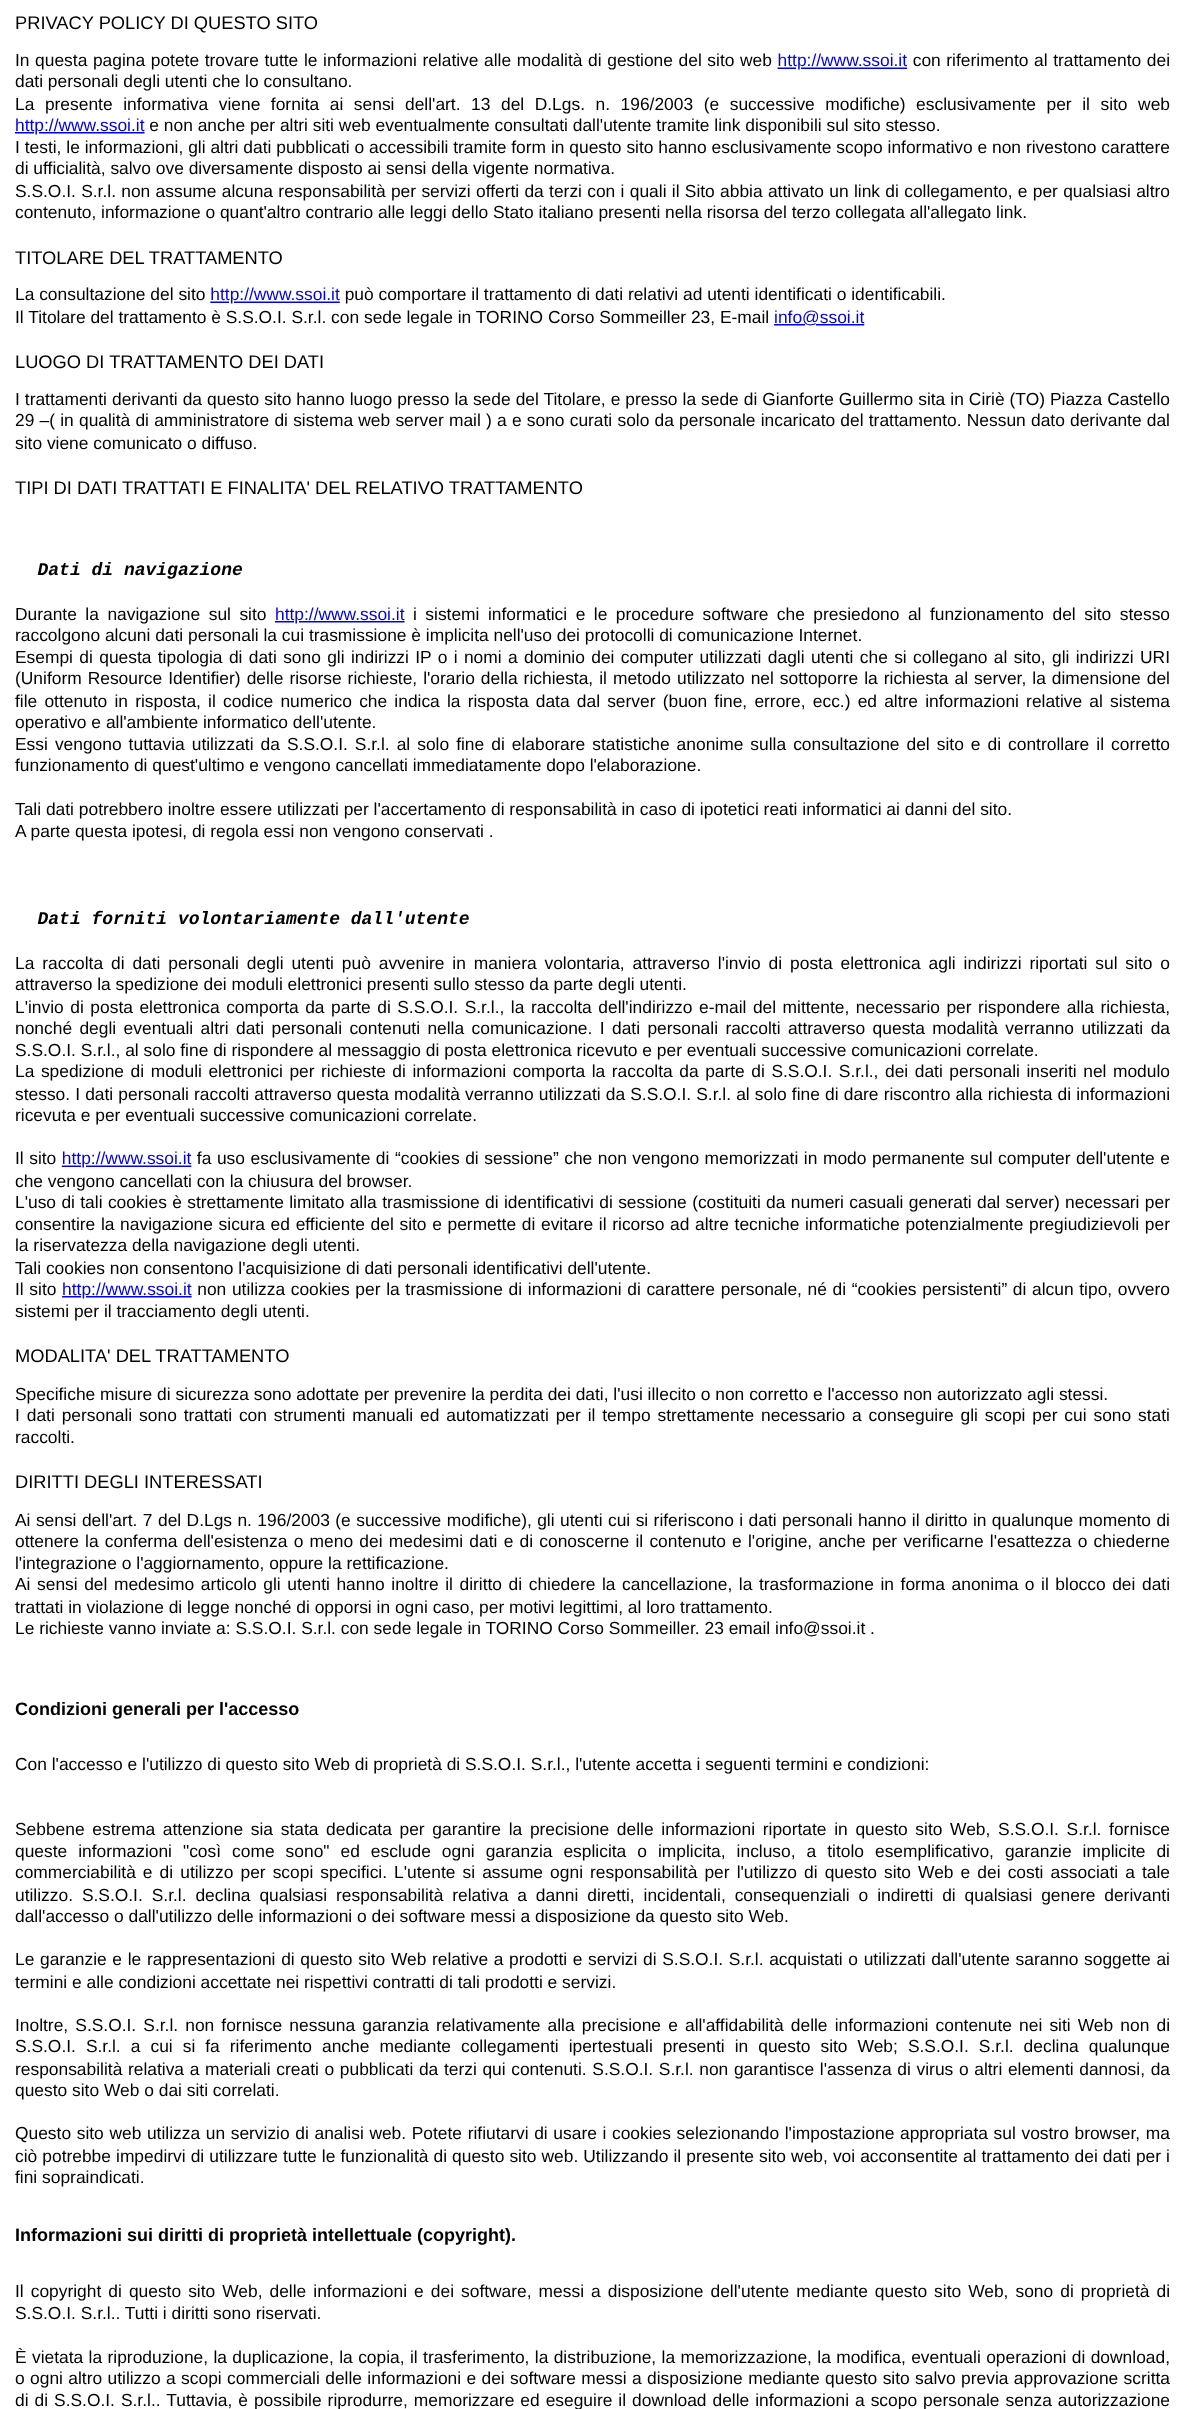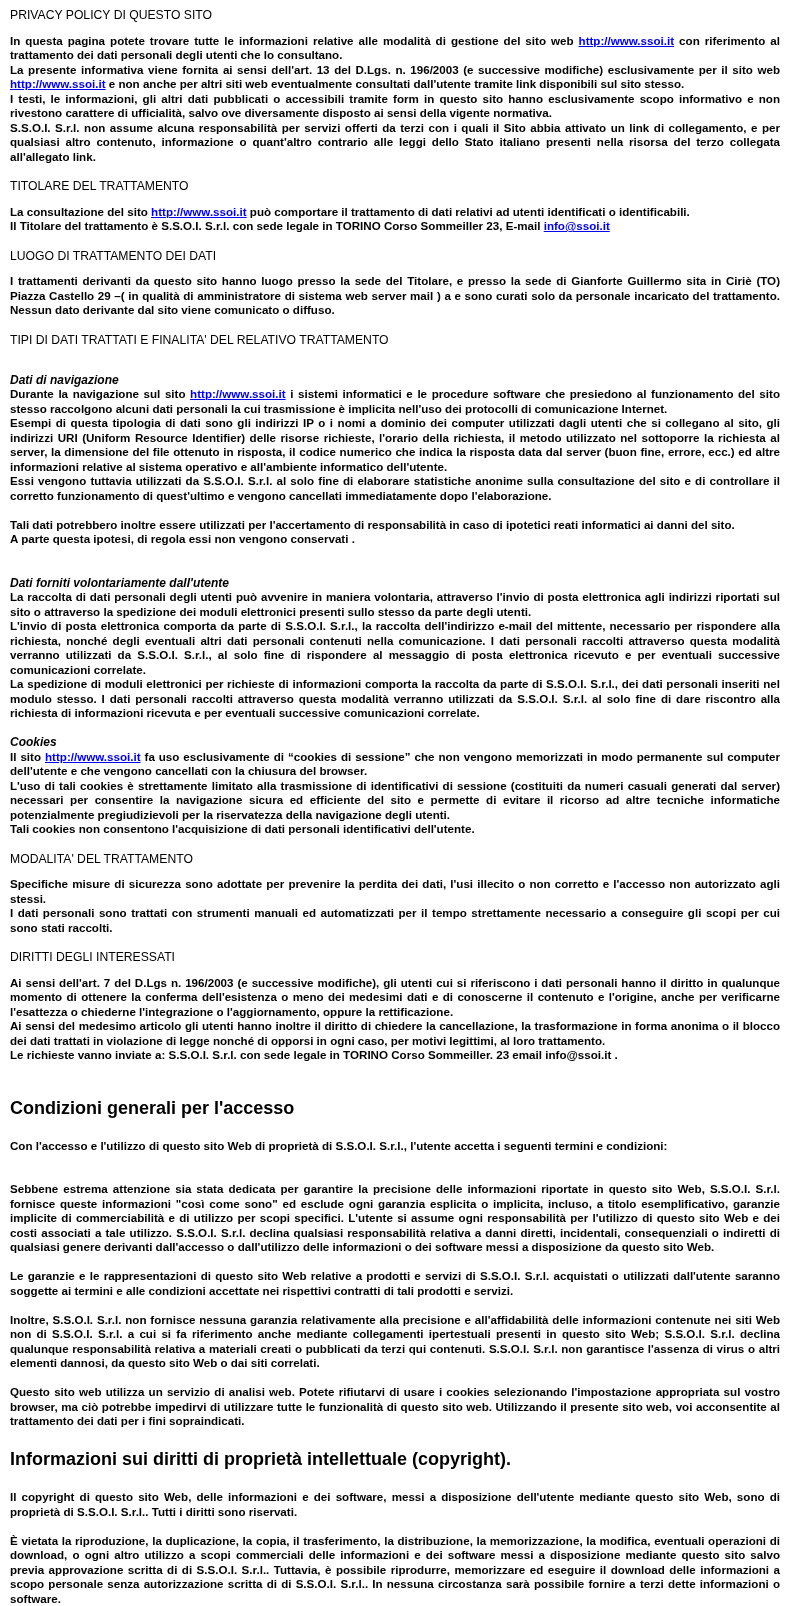--- a/index.html
+++ b/index.html
@@ -10,38 +10,38 @@
     padding: 8px 10px 10px 10px;
     background: #ffffff;
     color: #000000;
     font-family: "Liberation Sans", "DejaVu Sans", sans-serif;
     font-size: 11.6px;
     line-height: 14.5px;
   }
   .para {
     text-align: justify;
     margin: 0;
-    font-weight: bold;
   }
   .h-caps {
     font-weight: normal;
     font-size: 12.2px;
     margin: 15px 0 11px 0;
     text-align: left;
   }
   .h-caps:first-child { margin-top: 0; }
   .h-bi {
     font-weight: bold;
     font-style: italic;
     font-size: 12px;
-    margin: 0;
+    margin: 15px;
+    font-family: Liberation Mono, monospace;
   }
   .h-b {
     font-weight: bold;
-    font-size: 18px;
+    font-size: 12px;
     margin: 9px 0;
   }
   .spacer { height: 14.5px; }
   .lnk {
     color: #0000ee;
     text-decoration: underline;
     cursor: pointer;
   }
 </style>
 </head>
@@ -67,24 +67,24 @@
       <div class="para"><span>Essi vengono tuttavia utilizzati da S.S.O.I. S.r.l. al solo fine di elaborare statistiche anonime sulla consultazione del sito e di controllare il corretto funzionamento di quest'ultimo e vengono cancellati immediatamente dopo l'elaborazione.</span></div>
       <div class="spacer" style="height: 14.5px;"></div>
       <div class="para"><span>Tali dati potrebbero inoltre essere utilizzati per l'accertamento di responsabilità in caso di ipotetici reati informatici ai danni del sito.</span></div>
       <div class="para"><span>A parte questa ipotesi, di regola essi non vengono conservati .</span></div>
       <div class="spacer" style="height: 29px;"></div>
       <div class="h-bi">Dati forniti volontariamente dall'utente</div>
       <div class="para"><span>La raccolta di dati personali degli utenti può avvenire in maniera volontaria, attraverso l'invio di posta elettronica agli indirizzi riportati sul sito o attraverso la spedizione dei moduli elettronici presenti sullo stesso da parte degli utenti.</span></div>
       <div class="para"><span>L'invio di posta elettronica comporta da parte di S.S.O.I. S.r.l., la raccolta dell'indirizzo e-mail del mittente, necessario per rispondere alla richiesta, nonché degli eventuali altri dati personali contenuti nella comunicazione. I dati personali raccolti attraverso questa modalità verranno utilizzati da S.S.O.I. S.r.l., al solo fine di rispondere al messaggio di posta elettronica ricevuto e per eventuali successive comunicazioni correlate.</span></div>
       <div class="para"><span>La spedizione di moduli elettronici per richieste di informazioni comporta la raccolta da parte di S.S.O.I. S.r.l., dei dati personali inseriti nel modulo stesso. I dati personali raccolti attraverso questa modalità verranno utilizzati da S.S.O.I. S.r.l. al solo fine di dare riscontro alla richiesta di informazioni ricevuta e per eventuali successive comunicazioni correlate.</span></div>
       <div class="spacer" style="height: 14.5px;"></div>
-      <div class="h-bi">Cookies</div>
       <div class="para"><span>Il sito </span><a href="#" class="lnk">http://www.ssoi.it</a><span> fa uso esclusivamente di “cookies di sessione” che non vengono memorizzati in modo permanente sul computer dell'utente e che vengono cancellati con la chiusura del browser.</span></div>
       <div class="para"><span>L'uso di tali cookies è strettamente limitato alla trasmissione di identificativi di sessione (costituiti da numeri casuali generati dal server) necessari per consentire la navigazione sicura ed efficiente del sito e permette di evitare il ricorso ad altre tecniche informatiche potenzialmente pregiudizievoli per la riservatezza della navigazione degli utenti.</span></div>
       <div class="para"><span>Tali cookies non consentono l'acquisizione di dati personali identificativi dell'utente.</span></div>
+      <div class="para"><span>Il sito </span><a href="#" class="lnk">http://www.ssoi.it</a><span>  non utilizza cookies per la trasmissione di informazioni di carattere personale, né di “cookies persistenti” di alcun tipo, ovvero sistemi per il tracciamento degli utenti.</span></div>
       <div class="h-caps">MODALITA' DEL TRATTAMENTO</div>
       <div class="para"><span>Specifiche misure di sicurezza sono adottate per prevenire la perdita dei dati, l'usi illecito o non corretto e l'accesso non autorizzato agli stessi.</span></div>
       <div class="para"><span>I dati personali sono trattati con strumenti manuali ed automatizzati per il tempo strettamente necessario a conseguire gli scopi per cui sono stati raccolti.</span></div>
       <div class="h-caps">DIRITTI DEGLI INTERESSATI</div>
       <div class="para"><span>Ai sensi dell'art. 7 del D.Lgs n. 196/2003 (e successive modifiche), gli utenti cui si riferiscono i dati personali hanno il diritto in qualunque momento di ottenere la conferma dell'esistenza o meno dei medesimi dati e di conoscerne il contenuto e l'origine, anche per verificarne l'esattezza o chiederne l'integrazione o l'aggiornamento, oppure la rettificazione.</span></div>
       <div class="para"><span>Ai sensi del medesimo articolo gli utenti hanno inoltre il diritto di chiedere la cancellazione, la trasformazione in forma anonima o il blocco dei dati trattati in violazione di legge nonché di opporsi in ogni caso, per motivi legittimi, al loro trattamento.</span></div>
       <div class="para"><span>Le richieste vanno inviate a: S.S.O.I. S.r.l.  con sede legale in TORINO Corso Sommeiller. 23 email info@ssoi.it .</span></div>
       <div class="spacer" style="height: 29px;"></div>
       <div class="h-b">Condizioni generali per l'accesso</div>
       <div class="spacer" style="height: 14.5px;"></div>

